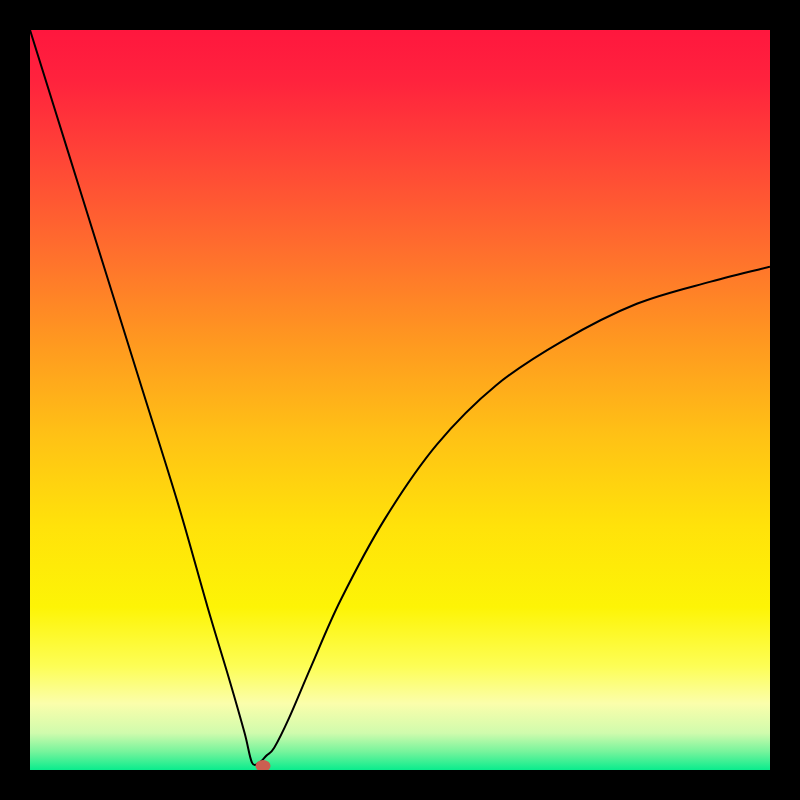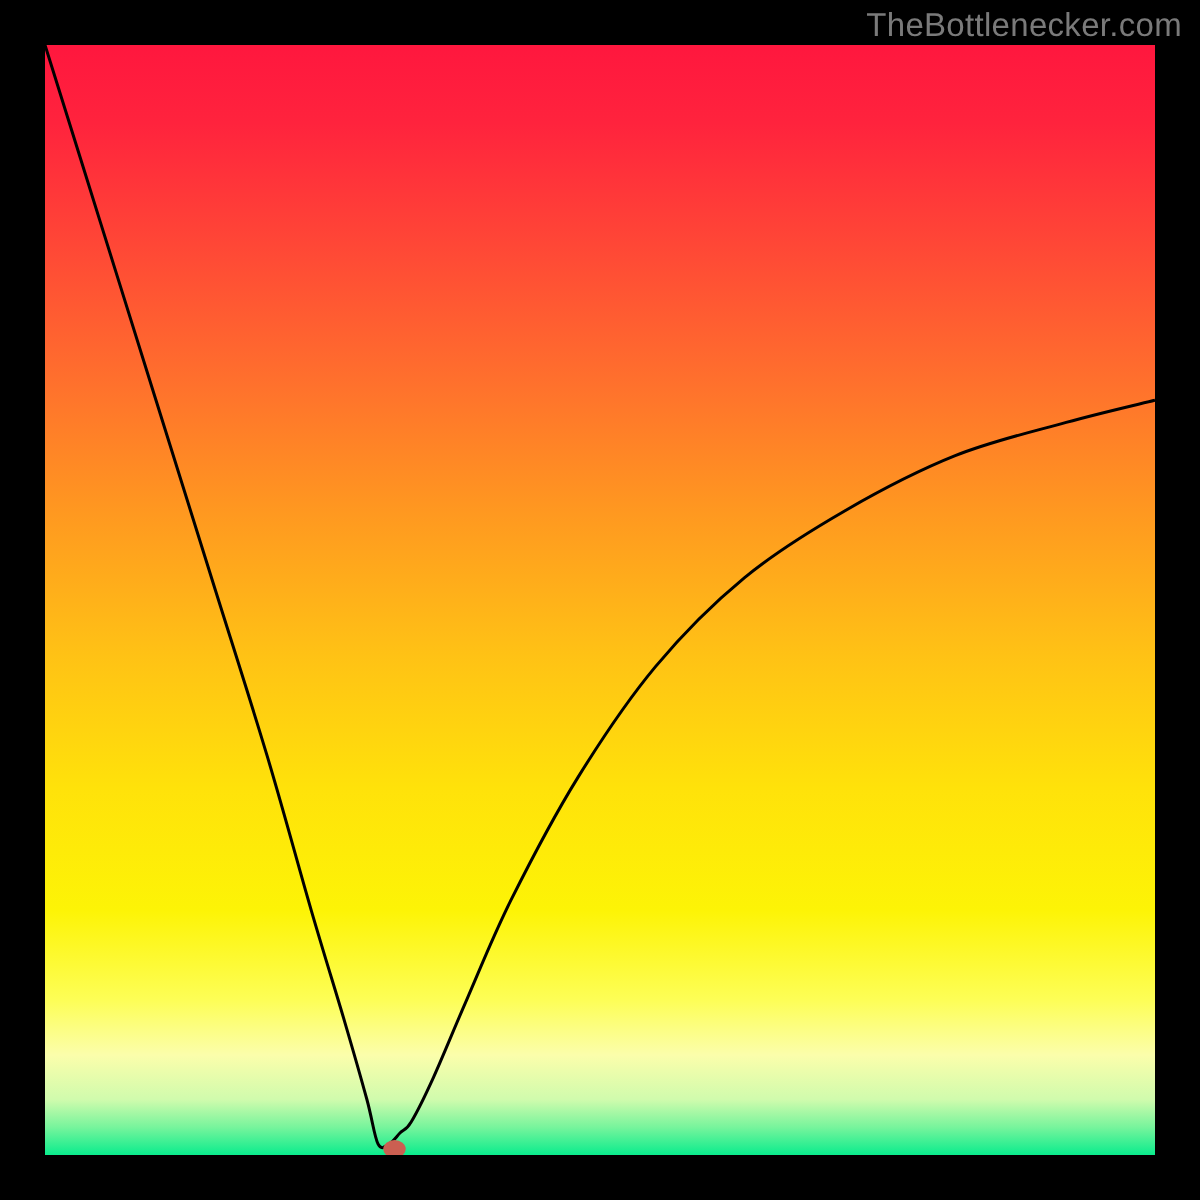--- a/index.html
+++ b/index.html
@@ -51,21 +51,20 @@
     width: 15px;
     height: 12px;
     border-radius: 50%;
     transform: translate(-50%, -50%);
   }
 </style>
 </head>
 <body>
 
 <div class="frame">
-  <div class="watermark">TheBottlenecker.com</div>
   <div class="plot-area">
     <svg class="gradient" viewBox="0 0 740 740" preserveAspectRatio="none">
       <defs>
         <linearGradient id="bg-grad" x1="0" y1="0" x2="0" y2="1">
             <stop offset="0%" stop-color="#ff173e"></stop>
             <stop offset="7.000000000000001%" stop-color="#ff233d"></stop>
             <stop offset="18%" stop-color="#ff4736"></stop>
             <stop offset="30%" stop-color="#ff6f2d"></stop>
             <stop offset="42%" stop-color="#ff9820"></stop>
             <stop offset="55.00000000000001%" stop-color="#ffc215"></stop>

